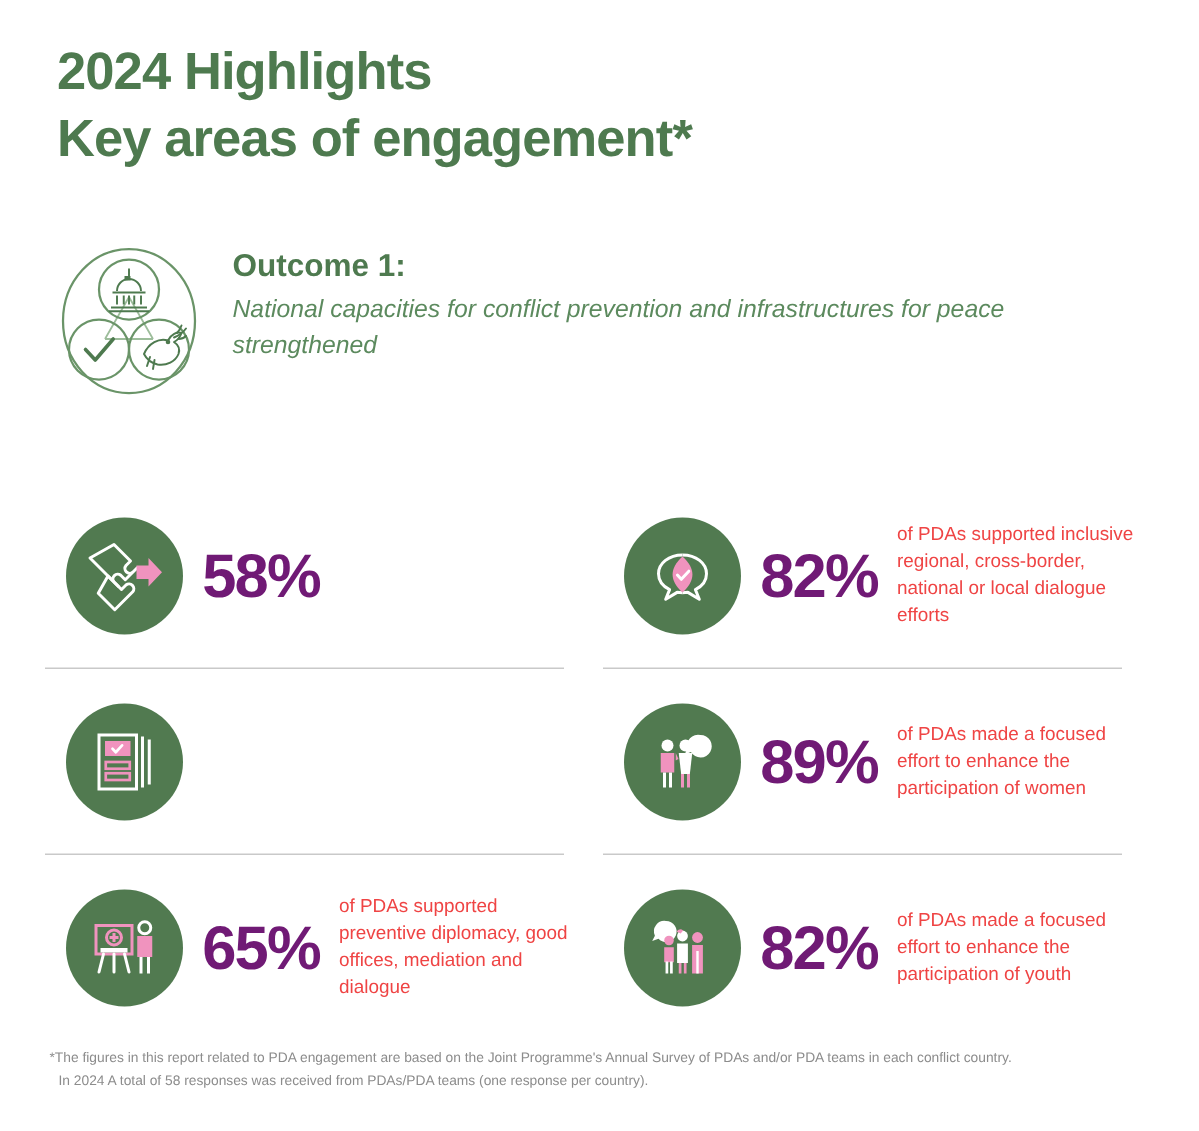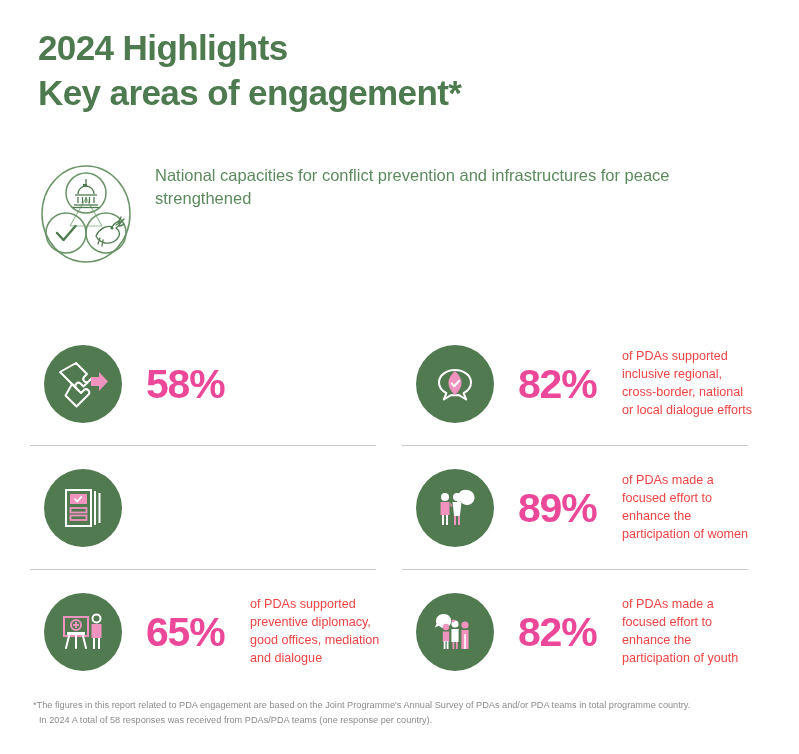--- a/index.html
+++ b/index.html
@@ -58,20 +58,21 @@
     font-weight: bold;
     color: #4e7a4f;
     line-height: 1.3;
     margin-bottom: 4px;
   }
   .outcome-desc {
     font-size: 16.5px;
     color: #5c8a5e;
     line-height: 1.42;
     max-width: 580px;
+    font-style: italic;
   }
 
   
   .stats {
     position: absolute;
     left: 30px;
     top: 322px;
     width: 744px;
     display: grid;
     grid-template-columns: 372px 372px;
@@ -101,27 +102,26 @@
     flex: 0 0 78px;
     display: flex;
     align-items: center;
     justify-content: center;
     margin-left: 14px;
   }
   .stat-circle svg { display: block; }
   .stat-pct {
     font-size: 41px;
     font-weight: bold;
-    color: #ec4899;
+    color: #701a75;
     letter-spacing: -1.2px;
     width: 104px;
-    text-align: left;
+    text-align: center;
     flex: 0 0 104px;
     white-space: nowrap;
-    margin-left: 24px;
   }
   .stat-desc {
     font-size: 12.6px;
     line-height: 1.42;
     color: #ef4444;
     flex: 1 1 auto;
   }
 
   
   .footnote {
@@ -174,20 +174,21 @@
       <g stroke="#4e7a4f" stroke-width="1.3" stroke-linecap="round" stroke-linejoin="round">
         <path d="M56 72 c3 -7 10 -11 16 -9 c2 -4 6 -6 9 -5 c-1 3 -3 5 -5 6
                  c3 2 4 5 3 8 c-2 5 -8 8 -14 7 c-4 -1 -7 -3 -9 -7 z"></path>
         <path d="M60 74 l-2 6 M63 76 l-1 6"></path>
         <path d="M76 61 q5 -2 8 -6 M79 62 q3 0 5 -2 M78 58 q2 -2 3 -5"></path>
         <circle cx="72" cy="64" r="0.9" fill="#4e7a4f"></circle>
       </g>
     </svg>
   </div>
   <div class="outcome-text">
+    <div class="outcome-title">Outcome 1:</div>
     <div class="outcome-desc">National capacities for conflict prevention and infrastructures for peace strengthened</div>
   </div>
 </div>
 
 <div class="stats">
 
   <div class="stat-cell has-rule">
     <div class="stat-circle">
       <svg viewBox="0 0 56 56" width="56" height="56">
         <g stroke="#ffffff" stroke-width="2" fill="none" stroke-linejoin="round">
@@ -320,15 +321,15 @@
         <line x1="38" y1="30" x2="38" y2="45" stroke="#ffffff" stroke-width="1.6"></line>
       </svg>
     </div>
     <div class="stat-pct">82%</div>
     <div class="stat-desc">of PDAs made a focused effort to enhance the participation of youth</div>
   </div>
 
 </div>
 
 <div class="footnote">
-  <span class="footnote-line">*The figures in this report related to PDA engagement are based on the Joint Programme's Annual Survey of PDAs and/or PDA teams in total programme country.</span>
+  <span class="footnote-line">*The figures in this report related to PDA engagement are based on the Joint Programme's Annual Survey of PDAs and/or PDA teams in each conflict country.</span>
   <span class="footnote-line indent">In 2024 A total of 58 responses was received from PDAs/PDA teams (one response per country).</span>
 </div>
 
 </body></html>

